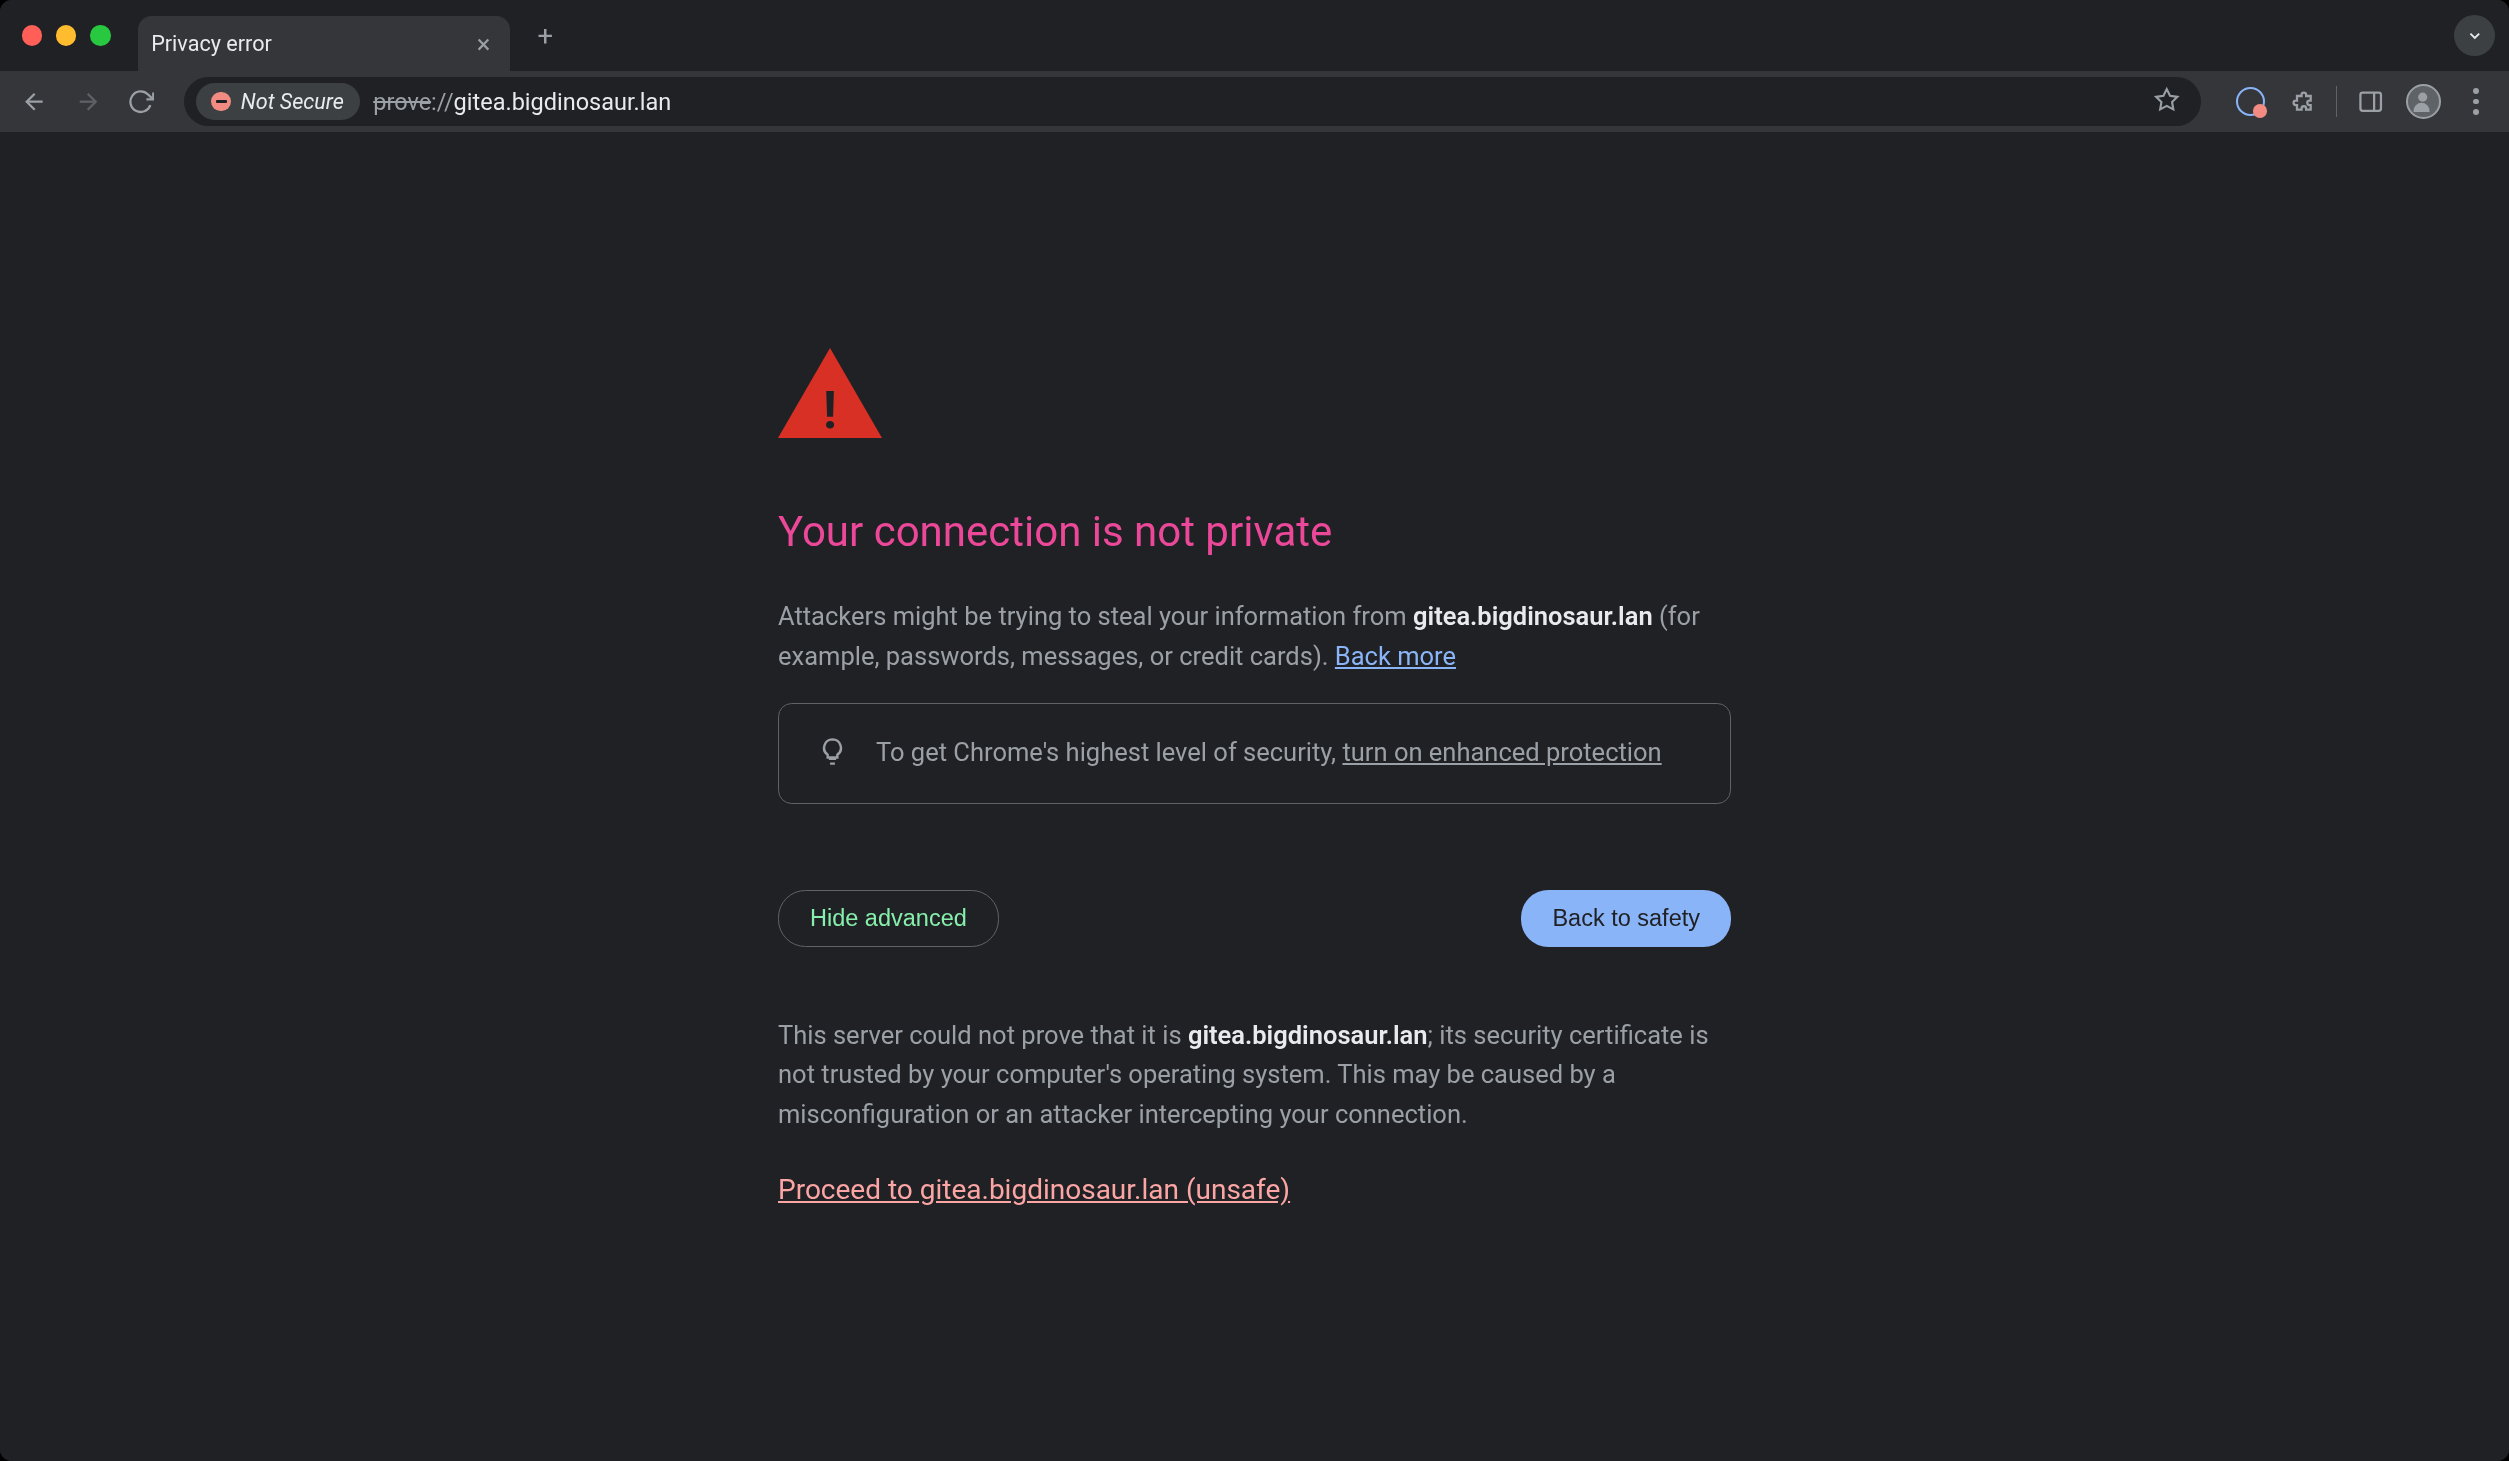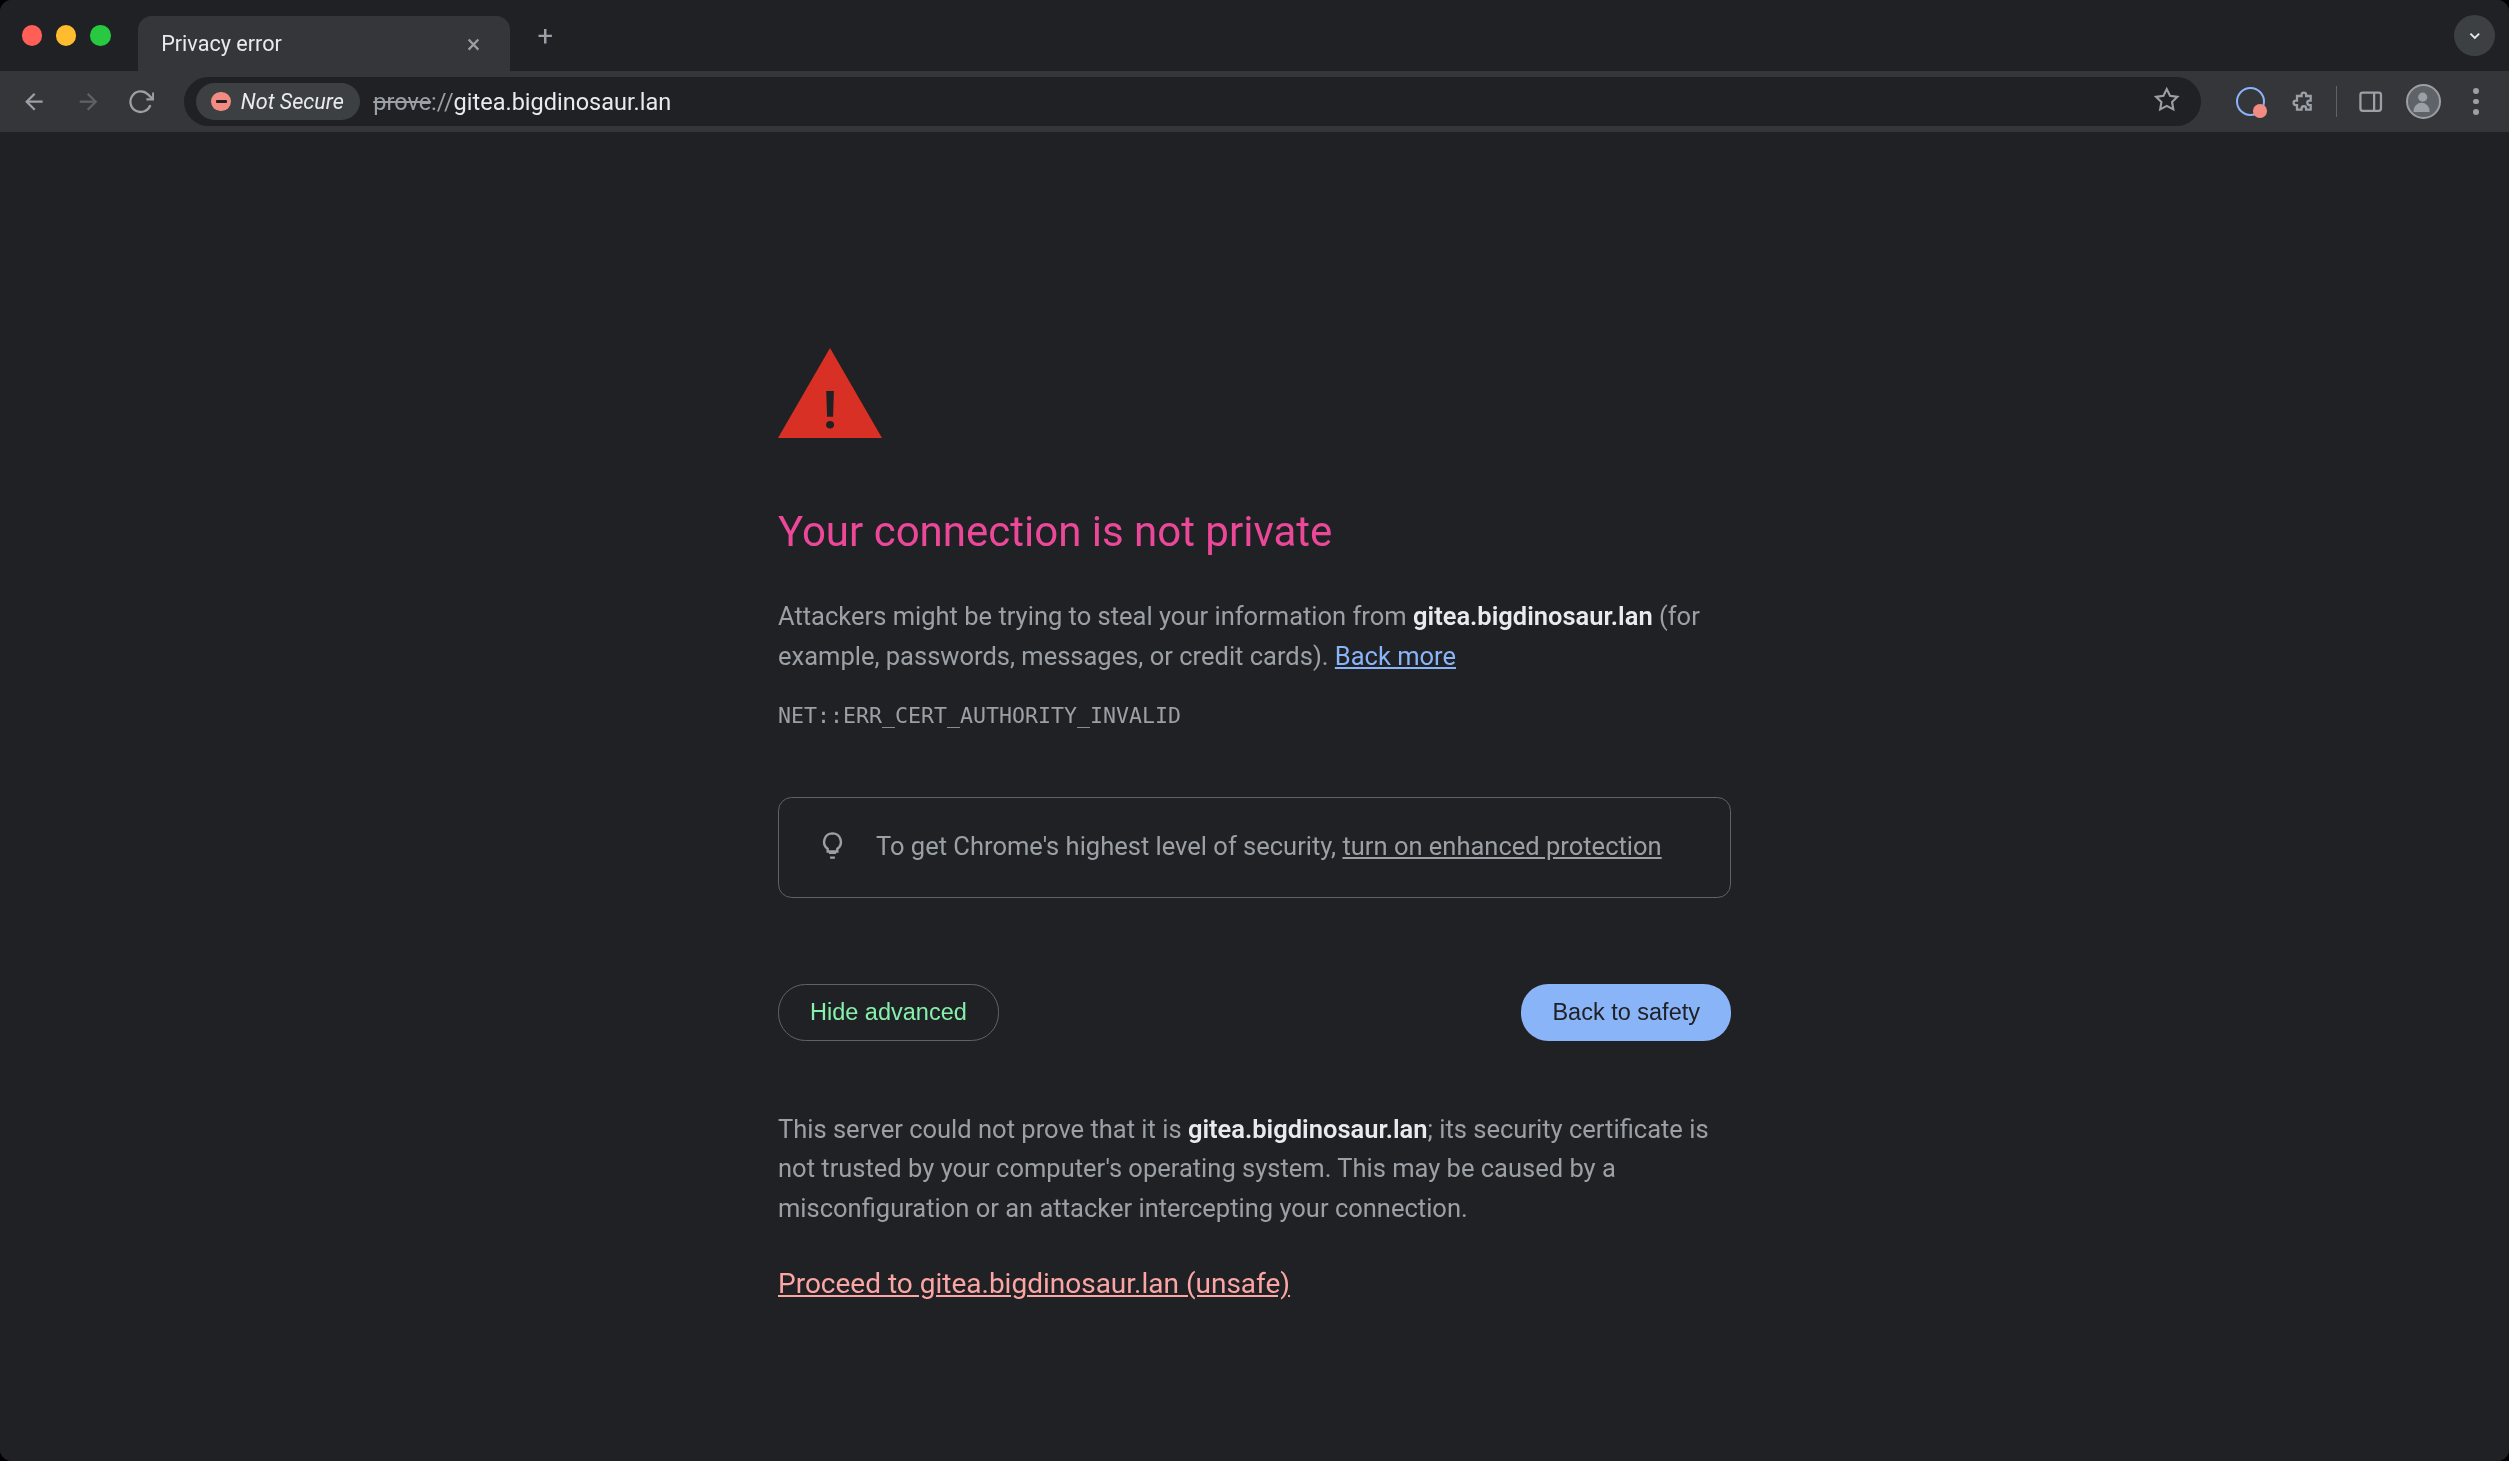--- a/index.html
+++ b/index.html
@@ -39,21 +39,21 @@
       border-radius: 50%;
     }
     .tl-red { background: #ff5f57; }
     .tl-yellow { background: #febc2e; }
     .tl-green { background: #28c840; }
     .tab {
       margin-left: 27.4px;
       height: 55px;
       background: #35363a;
       border-radius: 13.7px 13.7px 0 0;
-      padding: 0 23px;
+      padding: 0 13px;
       display: flex;
       align-items: center;
       gap: 21px;
       min-width: 372px;
       position: relative;
       align-self: flex-end;
     }
     .tab-title {
       font-size: 21.6px;
       color: #e8eaed;
@@ -425,21 +425,20 @@
   <div class="content">
     <div class="interstitial">
       <div class="warning-icon">
         <div class="warning-triangle"></div>
         <div class="warning-exclaim">!</div>
       </div>
       <h1 class="headline">Your connection is not private</h1>
       <p class="body-text">
         <span>Attackers might be trying to steal your information from </span><strong>gitea.bigdinosaur.lan</strong><span> (for example, passwords, messages, or credit cards). </span><a>Back more</a>
       </p>
-      <div class="error-code">NET::ERR_CERT_AUTHORITY_INVALID</div>
 
       <div class="tip-box">
         <div class="bulb-icon">
           <svg viewBox="0 0 24 24" fill="none" stroke="currentColor" stroke-width="2">
               <path d="M9 18h6M10 22h4M12 2a7 7 0 0 0-4 12.7V17h8v-2.3A7 7 0 0 0 12 2z"></path>
             </svg>
         </div>
         <div class="tip-text">
           <span>To get Chrome's highest level of security, </span><a>turn on enhanced protection</a>
         </div>

